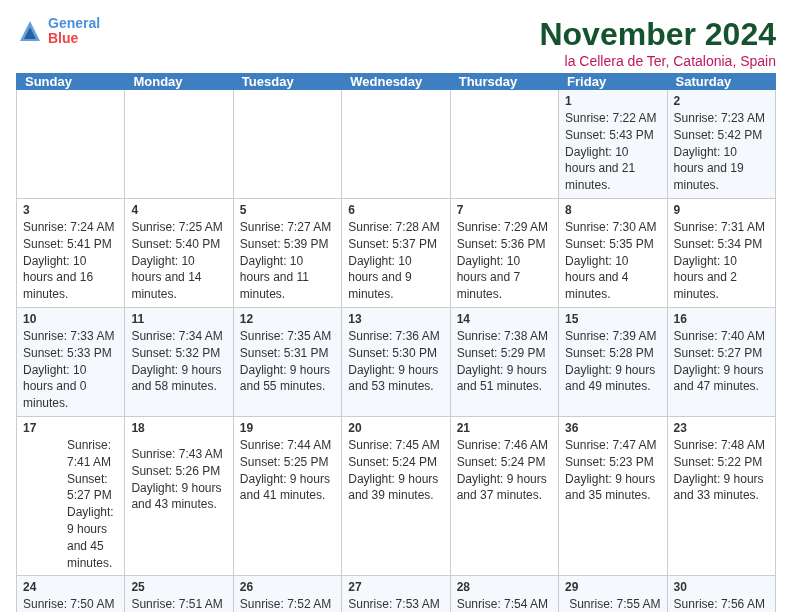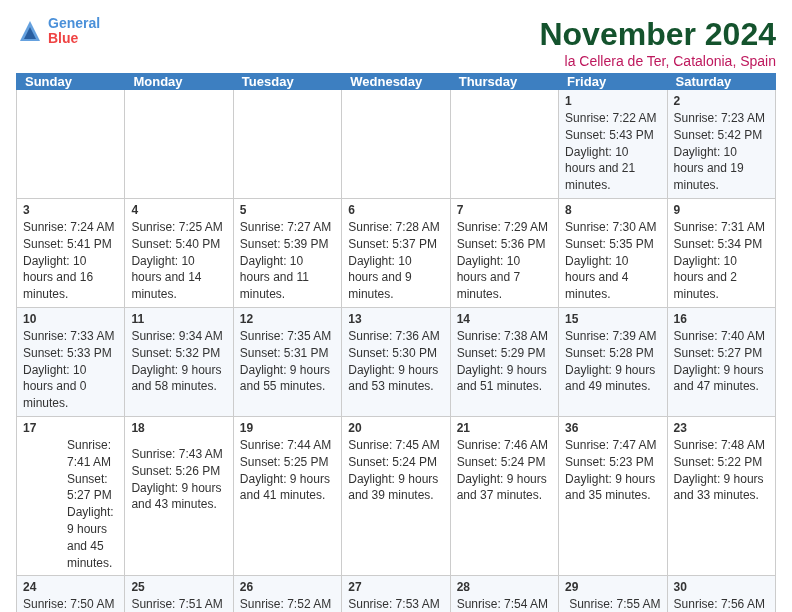--- a/index.html
+++ b/index.html
@@ -189,21 +189,21 @@
       </tr>
       <tr>
         <td>
           <span class="day-number">10</span>
           <div class="day-info" style="white-space: pre-line;">Sunrise: 7:33 AM
 Sunset: 5:33 PM
 Daylight: 10 hours and 0 minutes.</div>
         </td>
         <td>
           <span class="day-number">11</span>
-          <div class="day-info" style="white-space: pre-line;">Sunrise: 9:34 AM
+          <div class="day-info" style="white-space: pre-line;">Sunrise: 7:34 AM
 Sunset: 5:32 PM
 Daylight: 9 hours and 58 minutes.</div>
         </td>
         <td>
           <span class="day-number">12</span>
           <div class="day-info" style="white-space: pre-line;">Sunrise: 7:35 AM
 Sunset: 5:31 PM
 Daylight: 9 hours and 55 minutes.</div>
         </td>
         <td>

